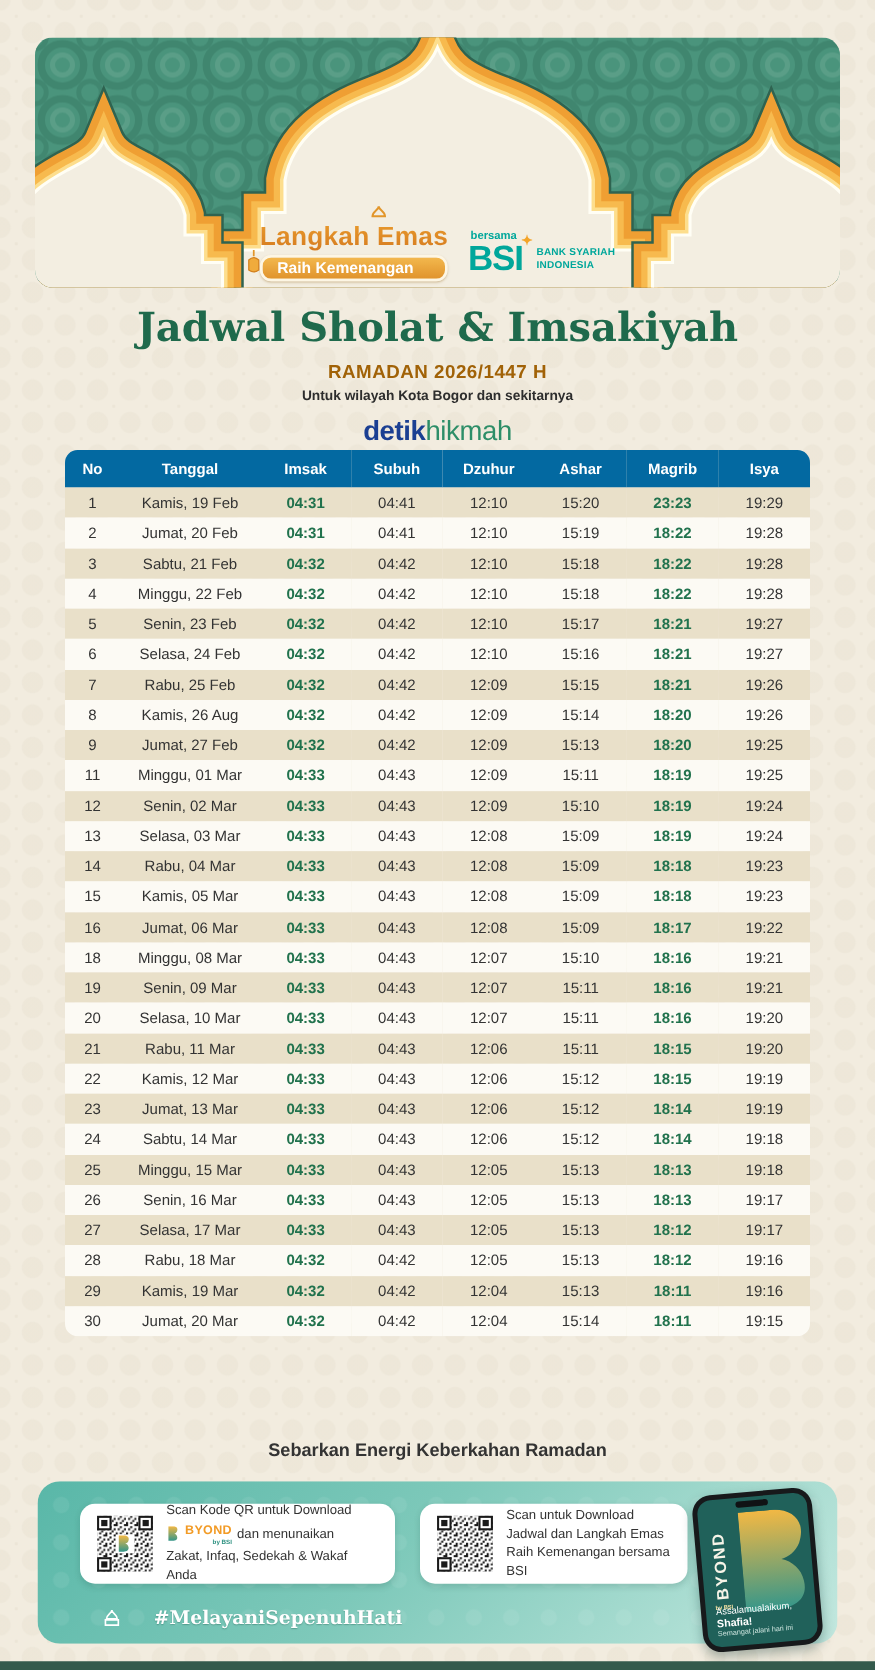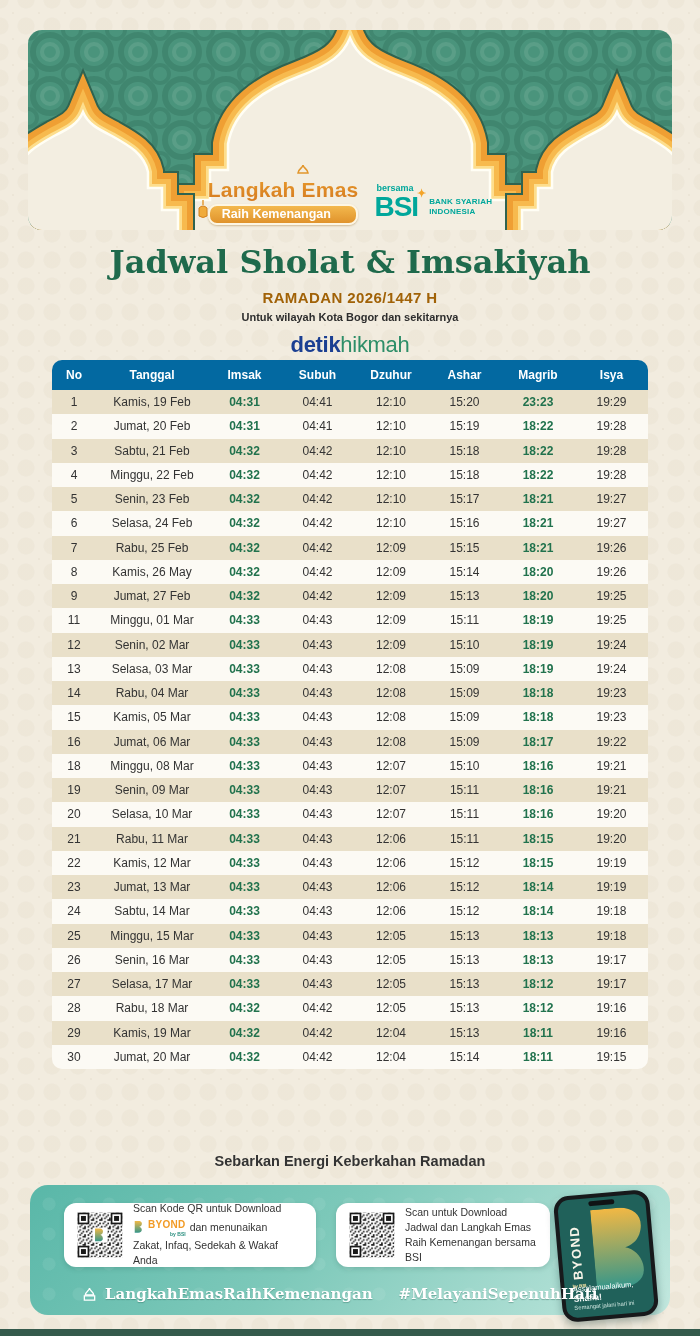--- a/index.html
+++ b/index.html
@@ -292,21 +292,21 @@
             <td>Rabu, 25 Feb</td>
             <td class="accent">04:32</td>
             <td>04:42</td>
             <td>12:09</td>
             <td>15:15</td>
             <td class="accent">18:21</td>
             <td>19:26</td>
           </tr>
           <tr>
             <td>8</td>
-            <td>Kamis, 26 May</td>
+            <td>Kamis, 26 Aug</td>
             <td class="accent">04:32</td>
             <td>04:42</td>
             <td>12:09</td>
             <td>15:14</td>
             <td class="accent">18:20</td>
             <td>19:26</td>
           </tr>
           <tr>
             <td>9</td>
             <td>Jumat, 27 Feb</td>
@@ -598,20 +598,19 @@
           <div class="g3">Semangat jalani hari ini</div>
         </div>
       </div>
     </div>
 
     <div class="hashtag-bar">
       <svg width="15" height="15" viewBox="0 0 16 16">
         <path d="M8 1 C8 4 3.5 5 3.5 8.5 L12.5 8.5 C12.5 5 8 4 8 1 Z" fill="none" stroke="#fff" stroke-width="1.4"></path>
         <path d="M2.5 9.5 H13.5 V14 H2.5 Z" fill="none" stroke="#fff" stroke-width="1.4"></path>
       </svg>
-      <span>LangkahEmasRaihKemenangan</span>
       <span class="gap"></span>
       <span>#MelayaniSepenuhHati</span>
     </div>
   </div>
 
   <div class="bottom-strip"></div>
 </div>
 
 </body></html>

